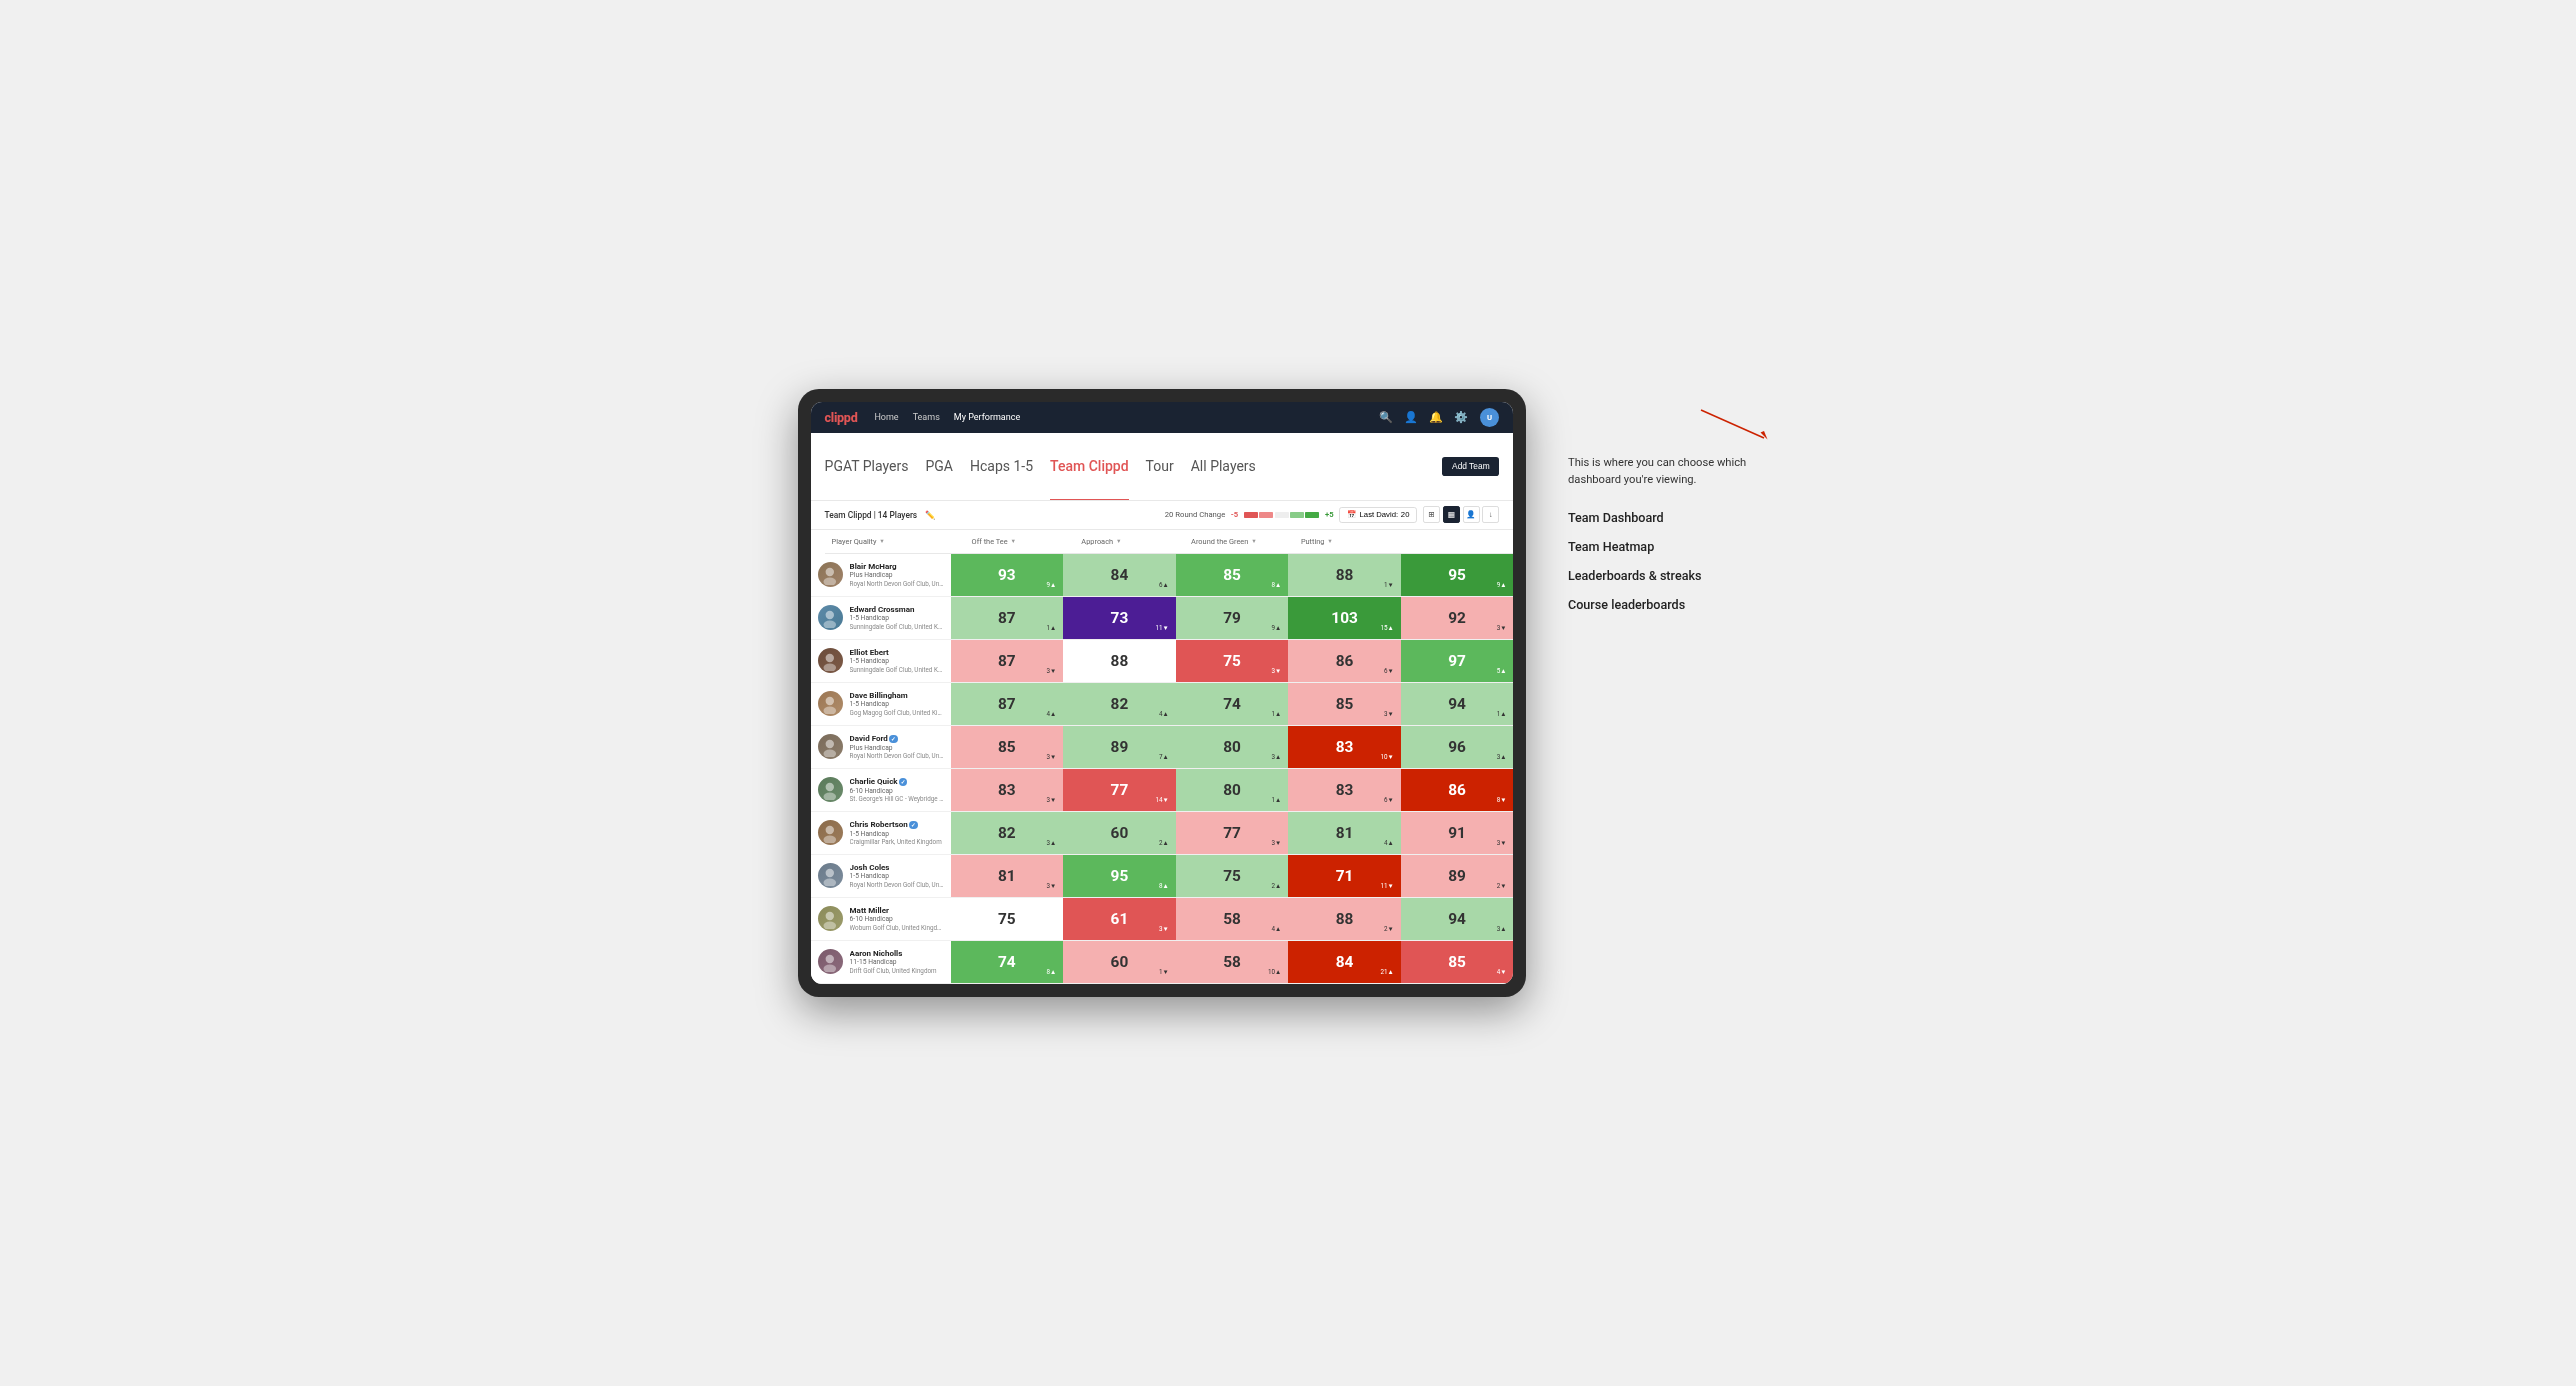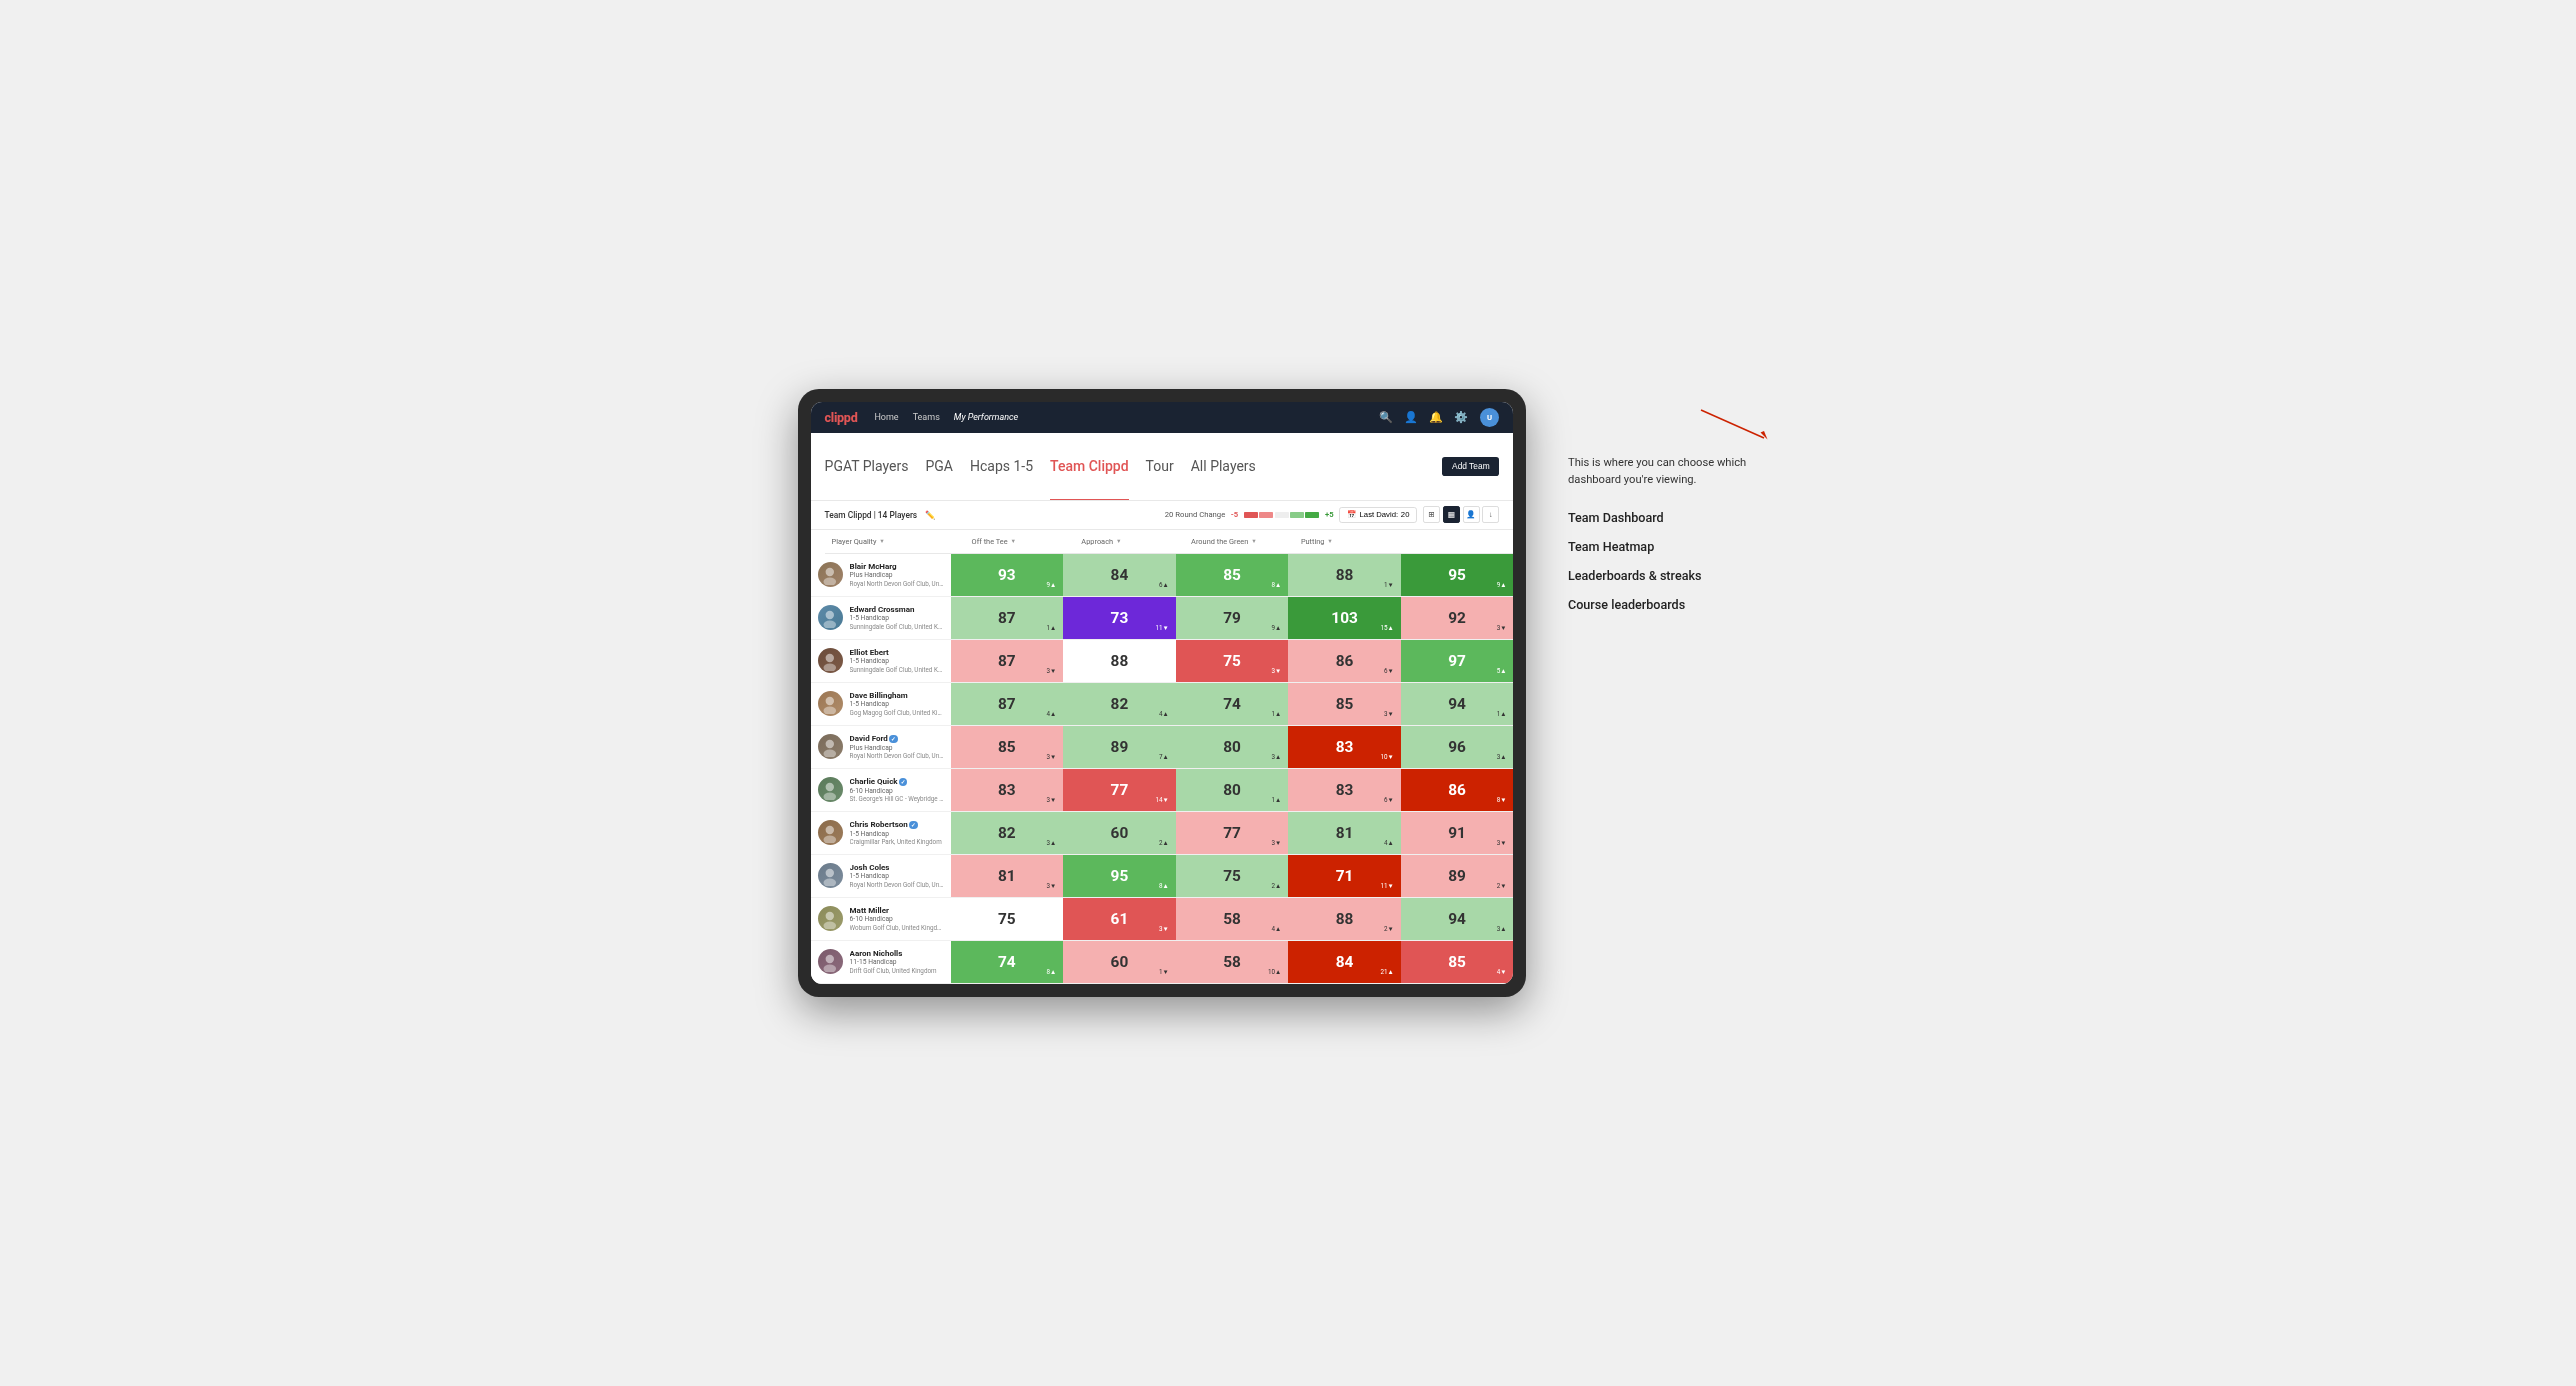--- a/index.html
+++ b/index.html
@@ -63,21 +63,20 @@
 
     .nav-link {
       color: #ccc;
       font-size: 9px;
       cursor: pointer;
       padding: 2.8px 0;
     }
 
     .nav-link.active {
       color: #fff;
-      font-style: italic;
     }
 
     .nav-icons {
       display: flex;
       align-items: center;
       gap: 11.2px;
       color: #ccc;
       font-size: 11.2px;
     }
 
@@ -522,21 +521,21 @@
                 <div class="player-info">
                   <div class="player-name">Edward Crossman</div>
                   <div class="player-handicap">1-5 Handicap</div>
                   <div class="player-club">Sunningdale Golf Club, United Kingdom</div>
                 </div>
               </div>
               <div class="score-cell" style="background-color: rgb(168, 216, 168);">
                 <span class="score-value" style="color: rgb(51, 51, 51);">87</span>
                 <span class="score-change" style="color: rgb(51, 51, 51);">1▲</span>
               </div>
-              <div class="score-cell" style="background-color: #6d28d9;">
+              <div class="score-cell" style="background-color: #4c1d95;">
                 <span class="score-value" style="color: rgb(255, 255, 255);">73</span>
                 <span class="score-change" style="color: rgb(255, 255, 255);">11▼</span>
               </div>
               <div class="score-cell" style="background-color: rgb(168, 216, 168);">
                 <span class="score-value" style="color: rgb(51, 51, 51);">79</span>
                 <span class="score-change" style="color: rgb(51, 51, 51);">9▲</span>
               </div>
               <div class="score-cell" style="background-color: rgb(58, 154, 58);">
                 <span class="score-value" style="color: rgb(255, 255, 255);">103</span>
                 <span class="score-change" style="color: rgb(255, 255, 255);">15▲</span>

